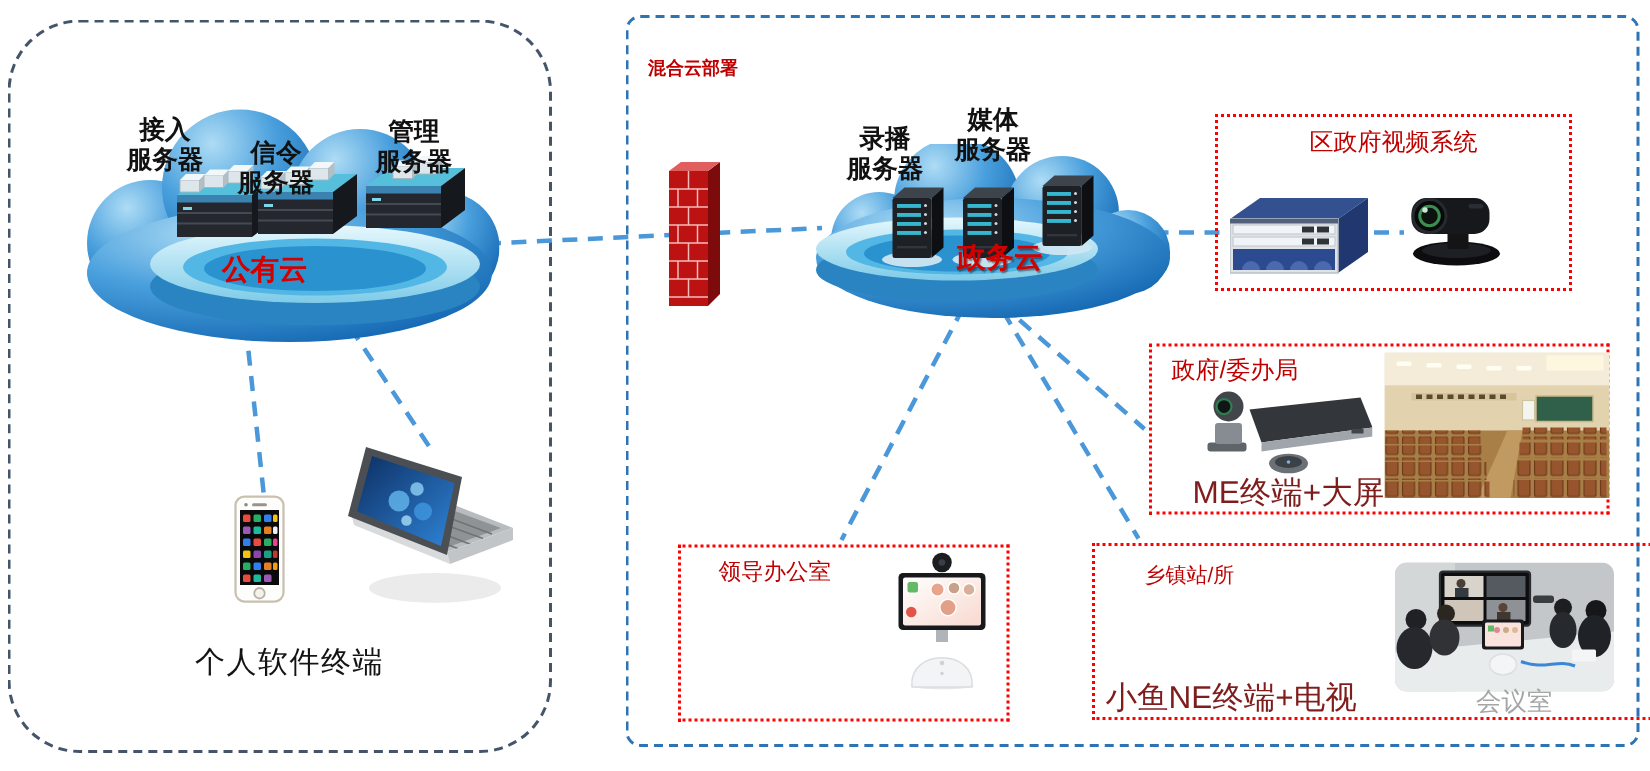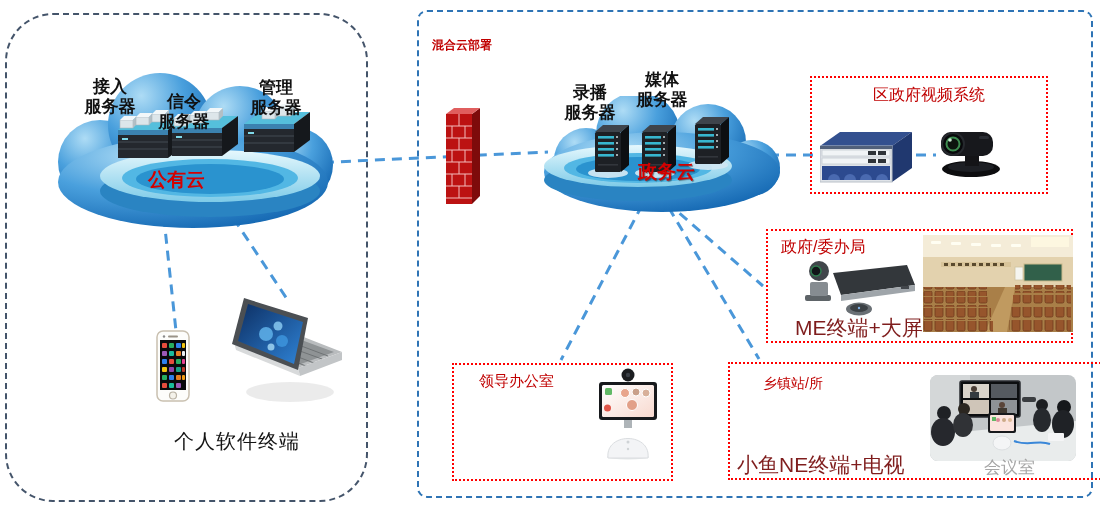--- a/index.html
+++ b/index.html
@@ -21,21 +21,21 @@
   .ico{z-index:3;}
   .lbl{z-index:4;white-space:nowrap;}
   .srv-lbl{font-weight:bold;font-size:17px;line-height:20px;color:#111;text-align:center;}
   .cloud-lbl{font-weight:bold;font-size:19px;color:var(--cloud-red);}
   .shadowed{text-shadow:1px 1px 1px rgba(40,40,40,.55);}
   .panel-title{font-weight:bold;font-size:12px;color:var(--red-label);}
   .redbox{border:2px dotted var(--red-box);z-index:3;}
   .box-title{font-weight:normal;font-size:15px;color:var(--red-label);white-space:nowrap;z-index:4;}
   .cap{font-size:21px;color:#7f1d1d;white-space:nowrap;z-index:4;}
   .cap-gray{font-size:17px;color:var(--gray-cap);white-space:nowrap;z-index:4;}
-  .terminal-cap{font-size:20px;color:#141414;letter-spacing:1px;white-space:nowrap;z-index:4;margin-left:44px;}
+  .terminal-cap{font-size:20px;color:#141414;letter-spacing:1px;white-space:nowrap;z-index:4;}
 </style>
 </head>
 <body>
 
 <div class="canvas">
 
   <div class="abs panel-left"></div>
   <div class="abs panel-right"></div>
 
   <svg class="abs links" viewBox="0 0 1100 514">

